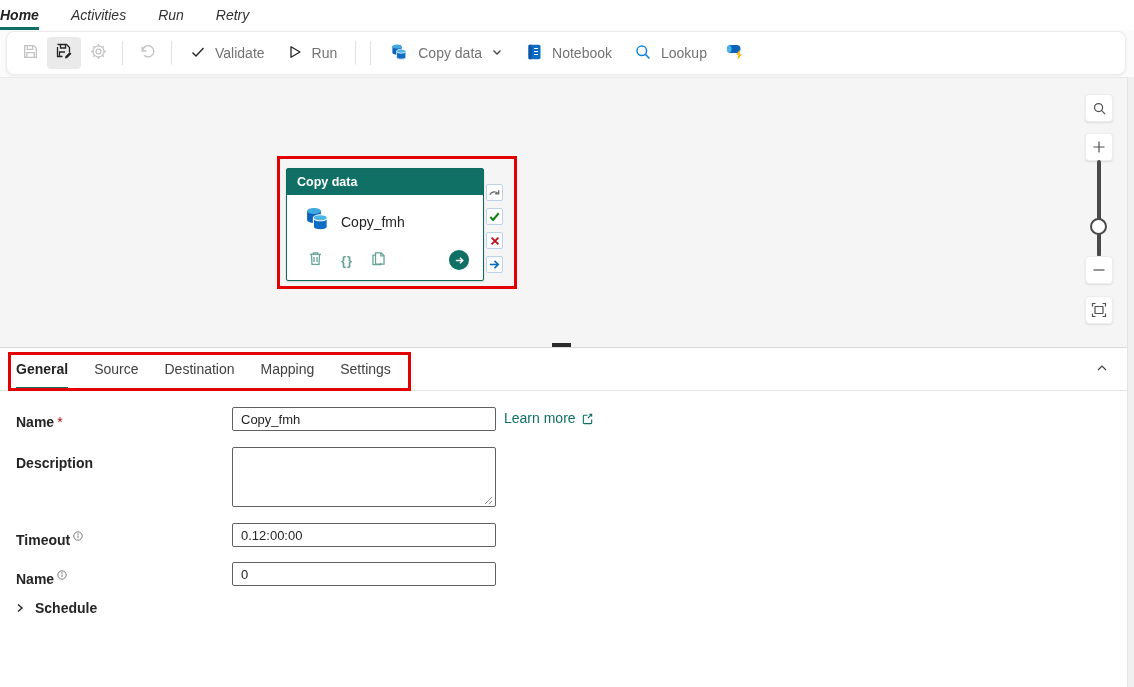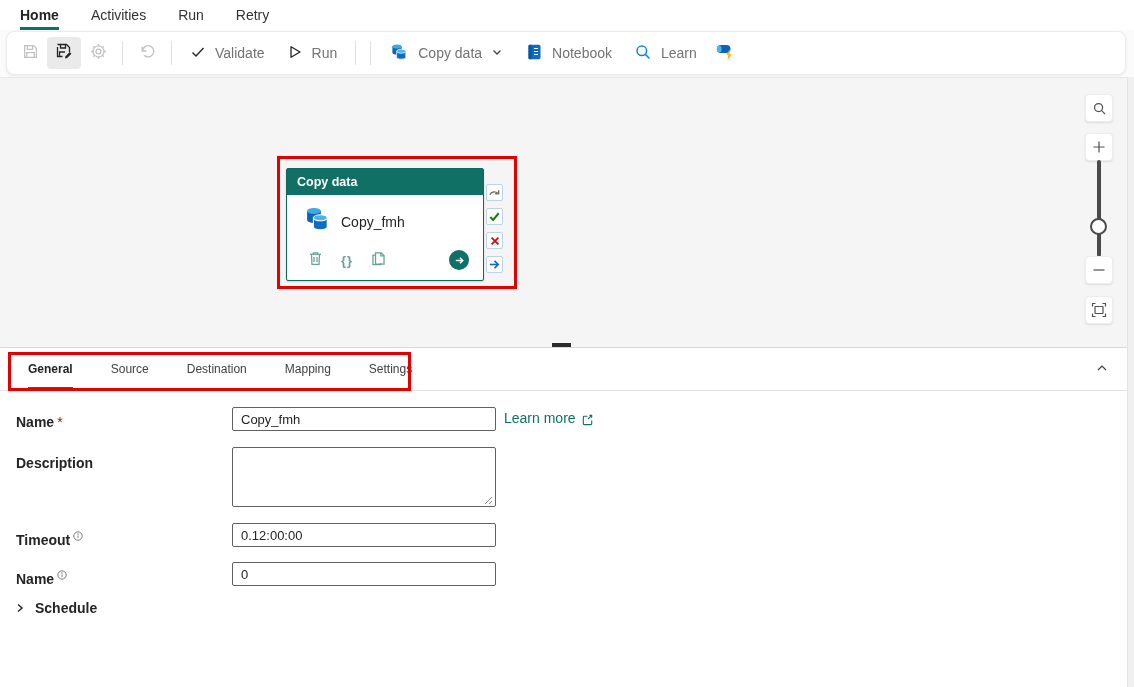--- a/index.html
+++ b/index.html
@@ -3,21 +3,21 @@
 <meta charset="utf-8">
 <style>
   * { margin:0; padding:0; box-sizing:border-box; }
   html,body { width:1134px; height:687px; }
   body {
     font-family:"Liberation Sans","DejaVu Sans",sans-serif;
     background:#fff; color:#242424; position:relative; overflow:hidden;
   }
 
   
-  .menubar { height:30px; display:flex; align-items:stretch; gap:32px; padding-left:20px; background:#fff; }
+  .menubar { height:30px; display:flex; align-items:stretch; gap:32px; padding-left:0; background:#fff;font-style:italic; }
   .menu-item { font-size:14px; color:#333; display:flex; align-items:center; border-bottom:3px solid transparent; padding-top:3px; cursor:default; }
   .menu-item.active { font-weight:700; color:#242424; border-bottom-color:#117065; }
 
   
   .toolbar-strip { position:absolute; top:30px; left:0; right:0; height:47px; background:#fbfbfb; padding:1px 8px 0 6px; }
   .toolbar { height:44px; background:#fff; border:1px solid #ececec; border-radius:8px;
              box-shadow:0 1px 3px rgba(0,0,0,.07); display:flex; align-items:center; padding:0 6px; }
   .tb-icon-btn { width:34px; height:32px; display:flex; align-items:center; justify-content:center; border-radius:4px; color:#242424; }
   .tb-icon-btn.disabled { color:#c4c2c0; }
   .tb-icon-btn.highlight { background:#eaeaea; }
@@ -49,33 +49,33 @@
   .zoom-btn { position:absolute; left:1085px; width:28px; height:28px; background:#fff; border:1px solid #ededed;
               border-radius:4px; box-shadow:0 1px 2px rgba(0,0,0,.1); display:flex; align-items:center; justify-content:center; color:#4f4f4f; }
   .slider-track { position:absolute; left:1097px; top:82px; width:4px; height:97px; background:#4a4a4a; border-radius:2px; }
   .slider-knob  { position:absolute; left:1090px; top:140px; width:17px; height:17px; background:#fff; border:2px solid #4a4a4a; border-radius:50%; }
 
   .right-strip { position:absolute; top:77px; right:0; bottom:0; width:7px; background:#f0f0f0; border-left:1px solid #e4e4e4; }
 
   
   .panel { position:absolute; top:347px; left:0; right:7px; bottom:0; background:#fff; border-top:1px solid #d9d9d9; }
   .tabs { height:43px; display:flex; align-items:stretch; gap:26px; padding-left:16px; border-bottom:1px solid #e2e2e2; }
-  .tab { font-size:12px; color:#424242; display:flex; align-items:center; border-bottom:3px solid transparent; padding-top:3px; cursor:default;margin-left:12px; }
+  .tab { font-size:14px; color:#424242; display:flex; align-items:center; border-bottom:3px solid transparent; padding-top:3px; cursor:default; }
   .tab.active { font-weight:700; color:#242424; border-bottom-color:#117065; }
   .collapse-btn { position:absolute; right:18px; top:13px; color:#424242; }
 
   .field-label { position:absolute; left:16px; font-size:14px; font-weight:600; color:#242424; }
   .req { color:#ae0a0a; font-weight:400; margin-left:3px; }
   .info { display:inline-block; vertical-align:4px; margin-left:3px; }
   .text-input { position:absolute; left:232px; width:264px; height:24px; border:1px solid #616161; border-radius:2px;
                 font-family:"Liberation Sans","DejaVu Sans",sans-serif; font-size:13px; padding:0 8px; color:#242424; background:#fff; }
   .text-area { position:absolute; left:232px; top:99px; width:264px; height:60px; border:1px solid #616161; border-radius:2px;
                font-family:"Liberation Sans","DejaVu Sans",sans-serif; font-size:13px; padding:4px 8px; resize:none; background:#fff; }
   .resize-corner { position:absolute; left:484px; top:148px; pointer-events:none; }
-  .learn-more { position:absolute; left:504px; top:62px; color:#117065; font-size:14px; display:flex; align-items:flex-end; gap:5px; cursor:pointer; }
+  .learn-more { position:absolute; left:504px; top:62px; color:#117065; font-size:14px; display:flex; align-items:center; gap:5px; cursor:pointer; }
   .advanced { position:absolute; left:14px; top:252px; display:flex; align-items:center; gap:9px; font-size:14px; font-weight:700; color:#242424; }
 </style>
 </head>
 <body>
 
 <div class="menubar">
   <div class="menu-item active">Home</div>
   <div class="menu-item">Activities</div>
   <div class="menu-item">Run</div>
   <div class="menu-item">Retry</div>
@@ -182,21 +182,21 @@
       <span>Notebook</span>
     </div>
 
     <div class="tb-btn">
       <span>
         <svg width="18" height="18" viewBox="0 0 18 18" fill="none" stroke="#1284d7" stroke-width="1.5">
           <circle cx="7.8" cy="7.8" r="4.8"></circle>
             <path d="M11.4 11.4 15.5 15.5"></path>
         </svg>
       </span>
-      <span>Learn</span>
+      <span>Lookup</span>
     </div>
 
     <div class="tb-icon-btn">
       <span>
         <svg width="22" height="20" viewBox="0 0 22 20">
           <rect x="3" y="4" width="13.5" height="8" rx="4" fill="#0b64ba"></rect>
           <ellipse cx="5.2" cy="8" rx="2.4" ry="3.6" fill="#49b4e8"></ellipse>
           <path d="M16 8.5l-4 5.2h2.4L13.4 19 18 13.2h-2.4z" fill="#fcb711"></path>
         </svg>
       </span>

